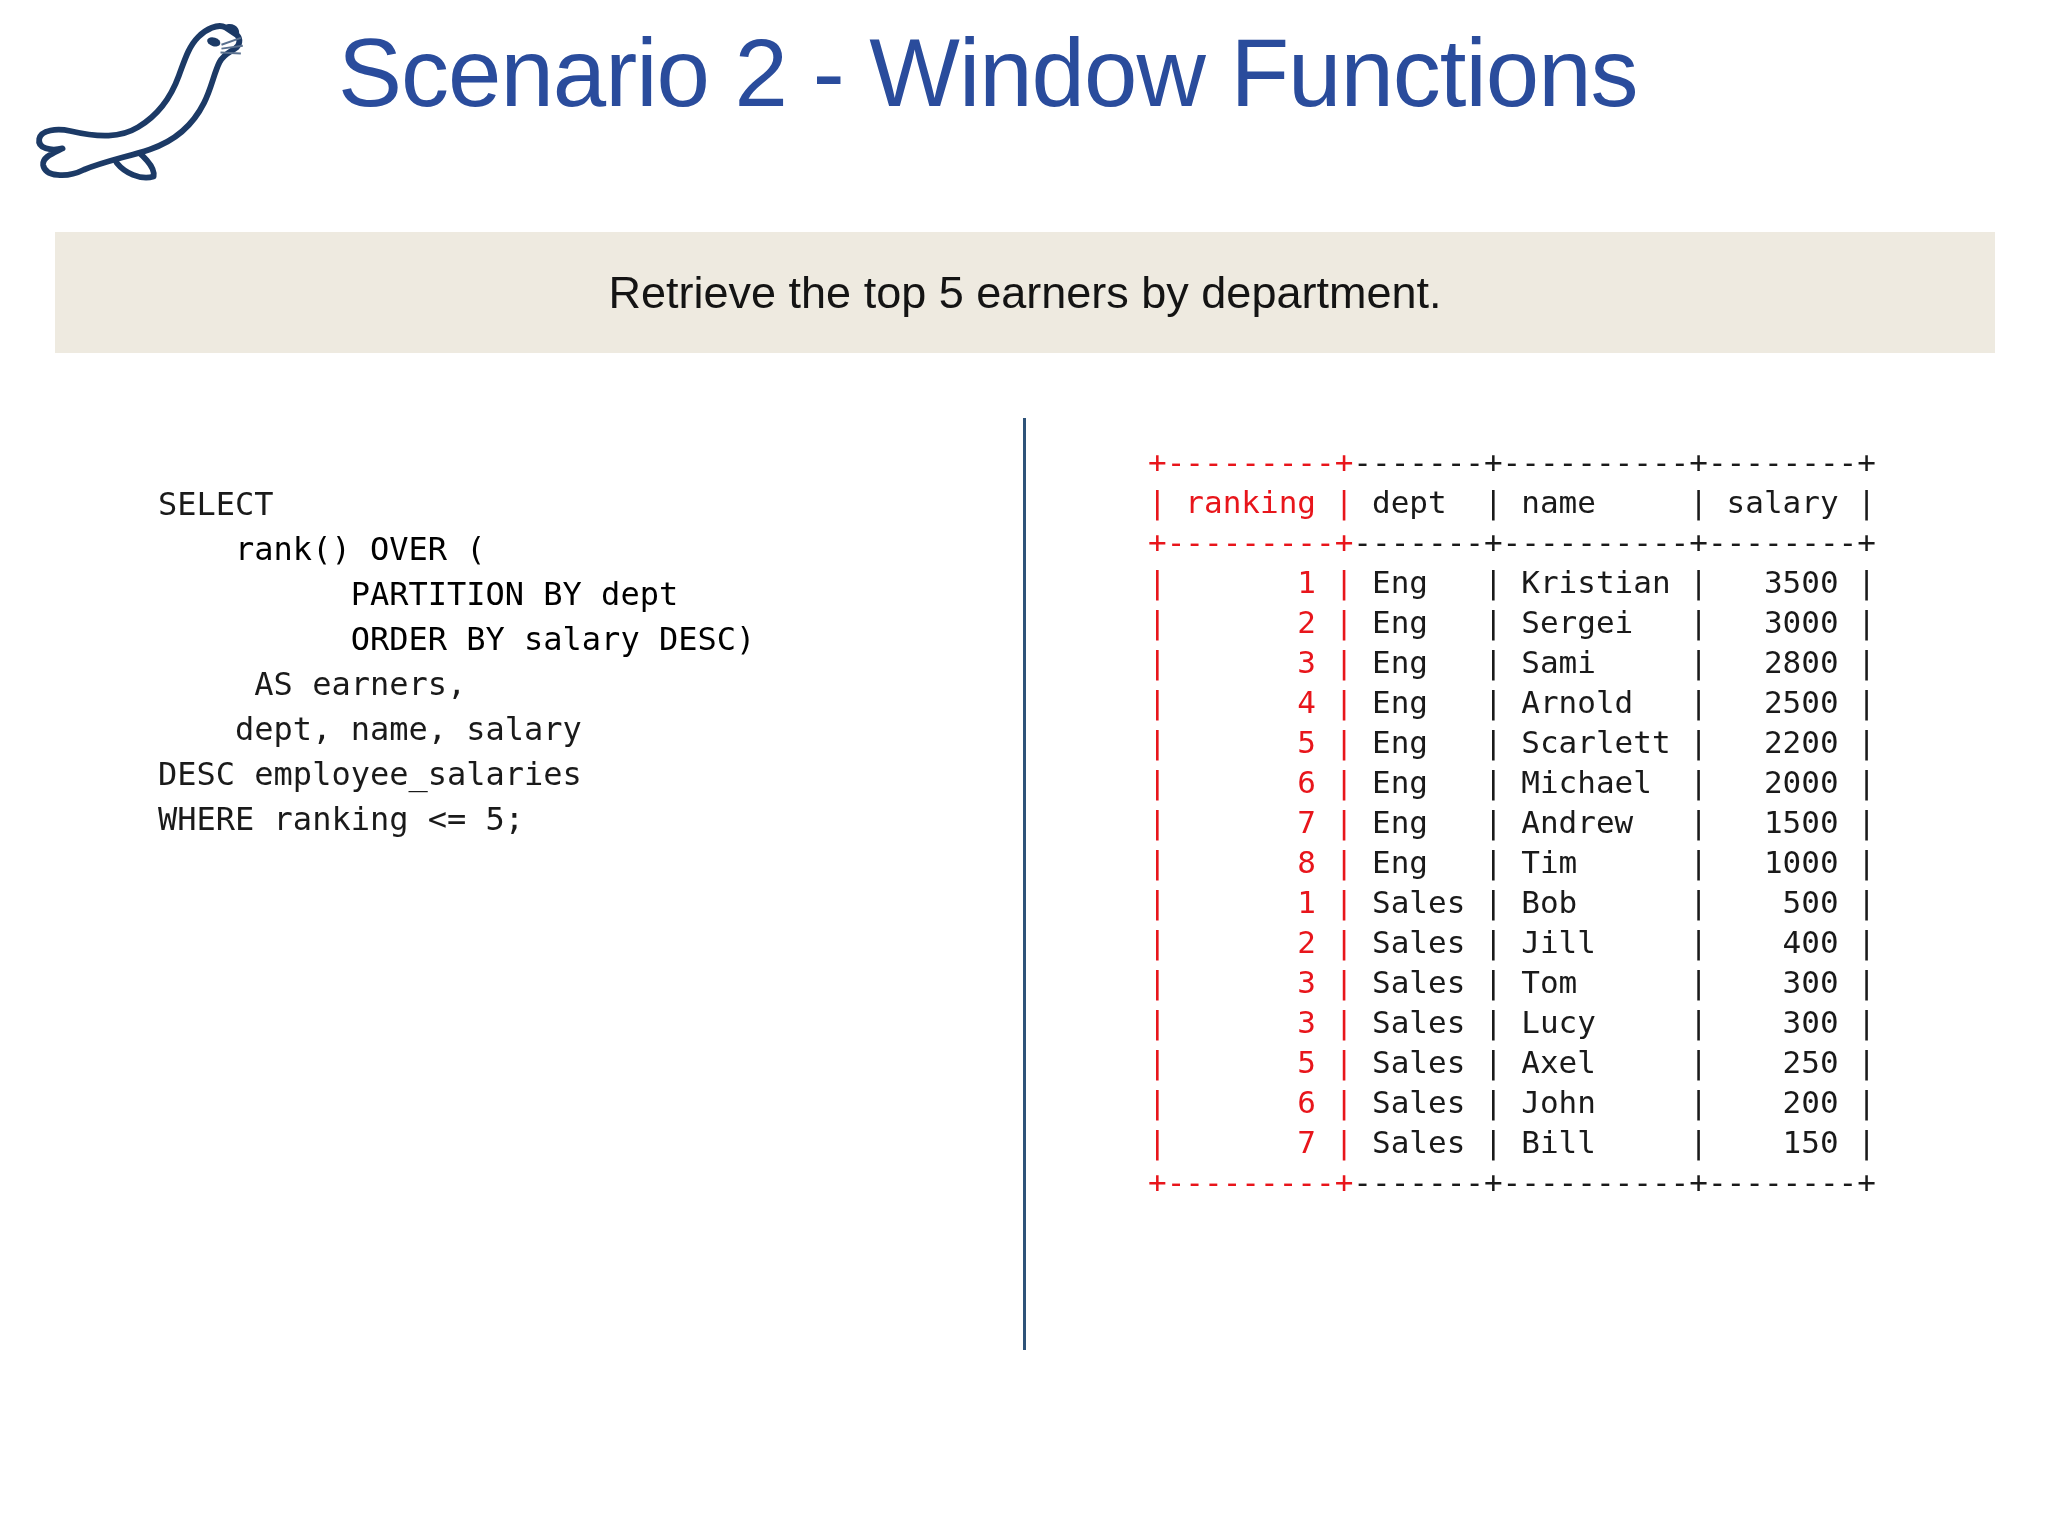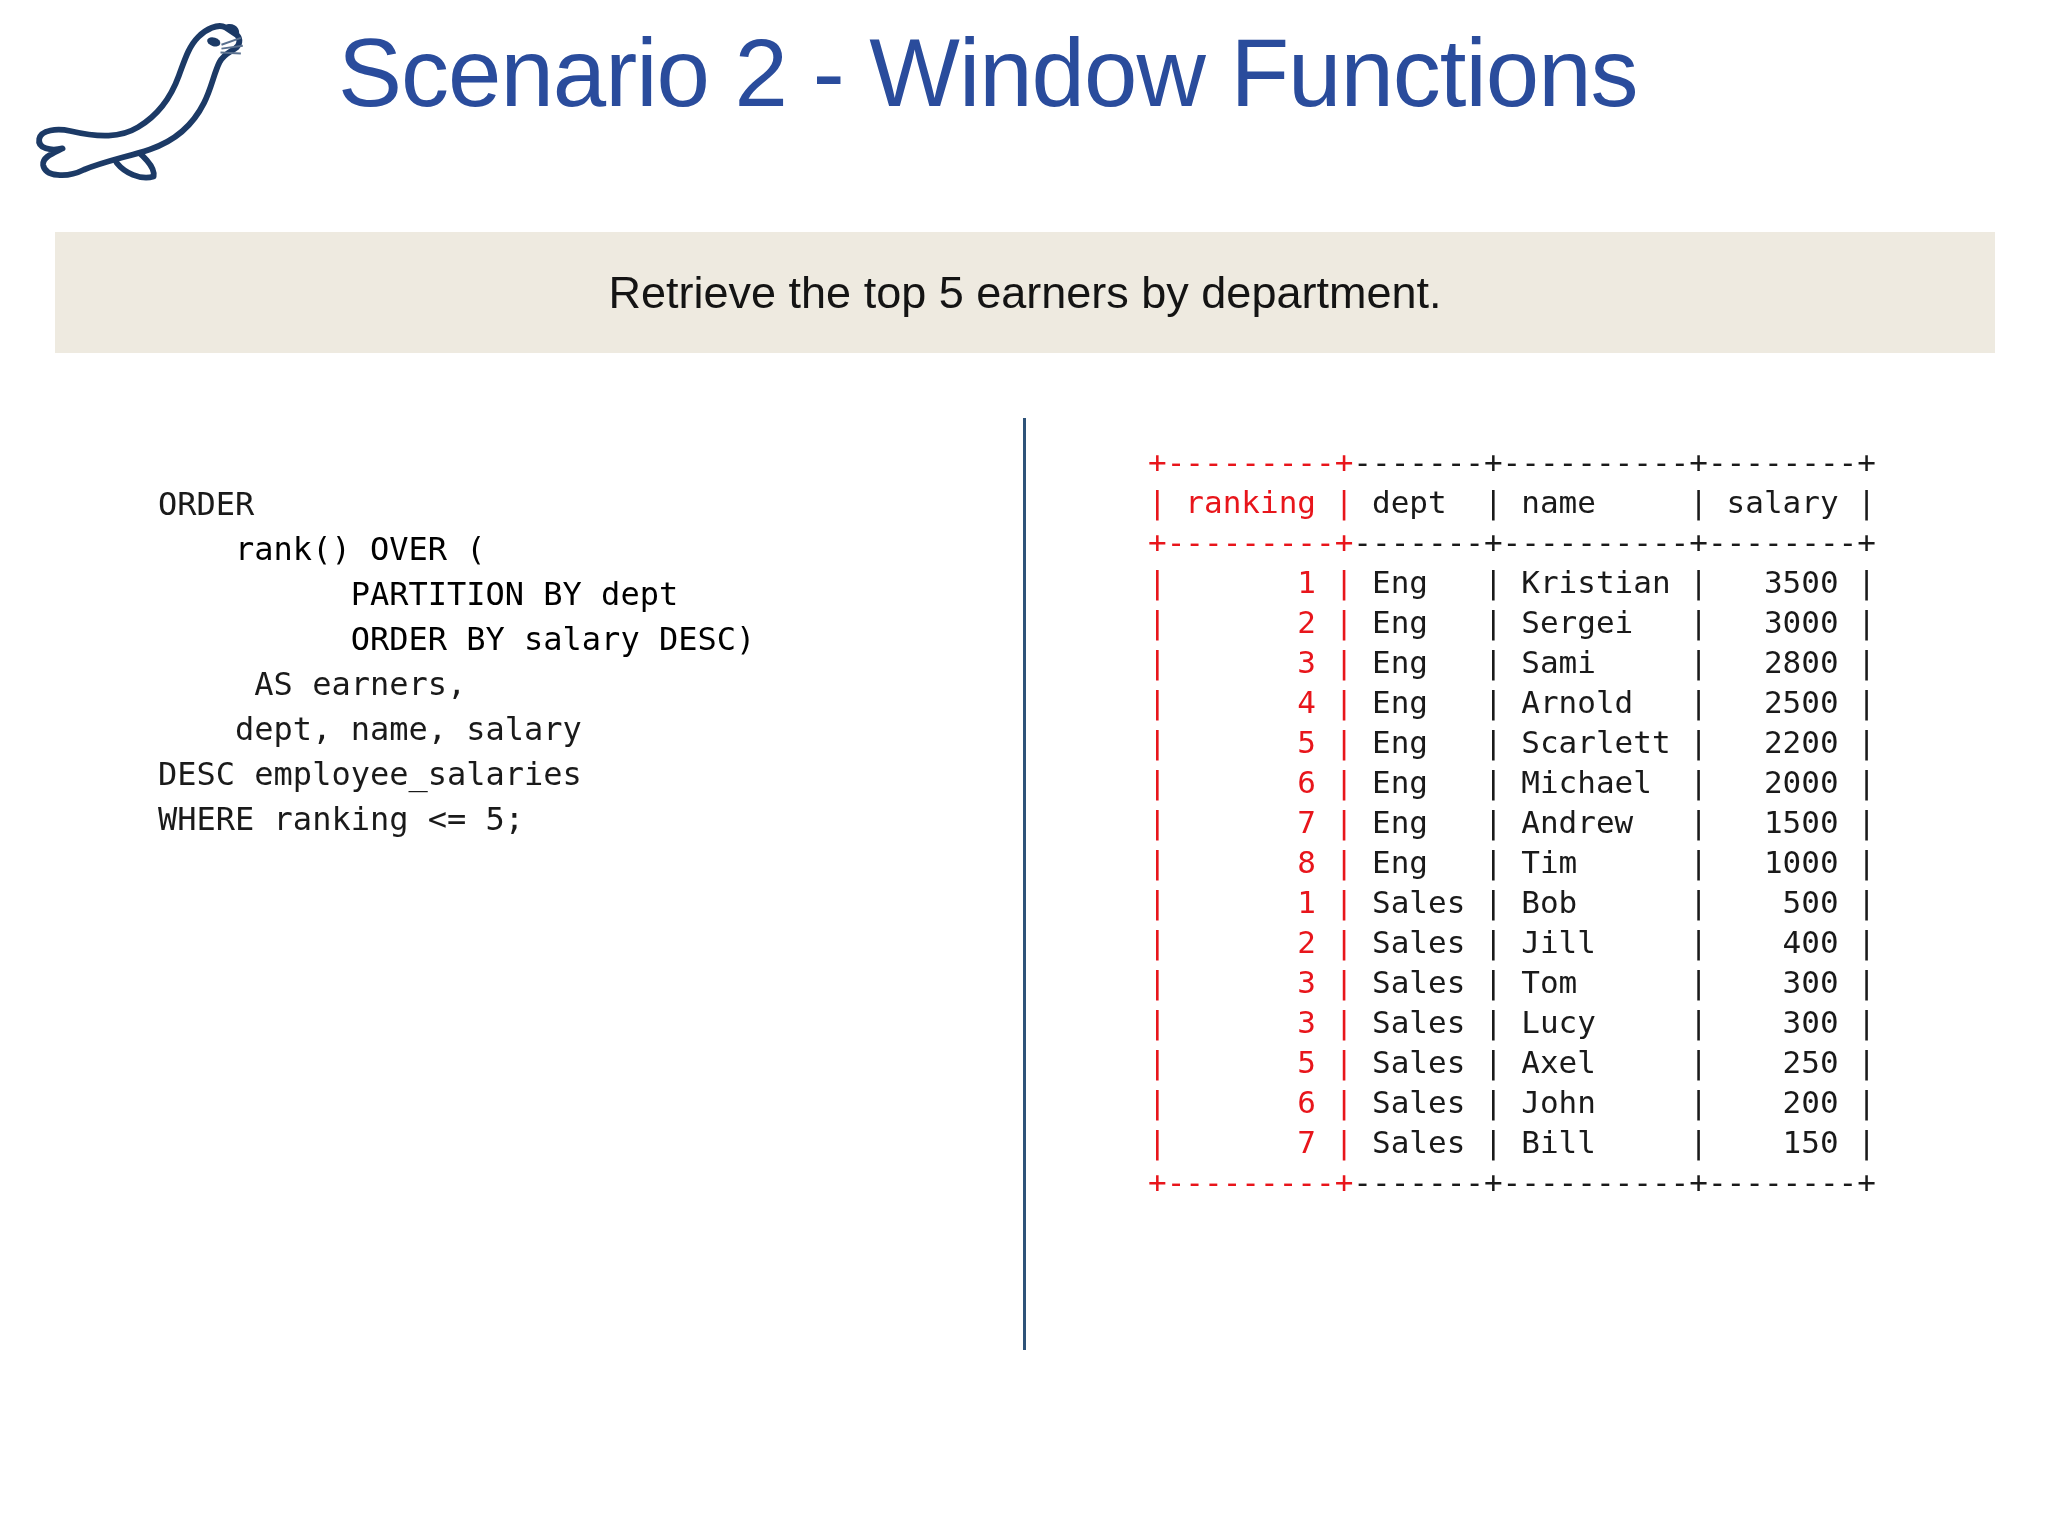--- a/index.html
+++ b/index.html
@@ -97,21 +97,21 @@
     </g>
   </svg>
 
   <div class="title">Scenario 2 - Window Functions</div>
 
   <div class="banner">
     <div class="banner-text">Retrieve the top 5 earners by department.</div>
   </div>
 
   <div class="code">
-      <div class="code-line dark">ORDER</div>
+      <div class="code-line dark">SELECT</div>
       <div class="code-line red">    rank() OVER (</div>
       <div class="code-line red">          PARTITION BY dept</div>
       <div class="code-line red">          ORDER BY salary DESC)</div>
       <div class="code-line dark">     AS earners,</div>
       <div class="code-line dark">    dept, name, salary</div>
       <div class="code-line dark">DESC employee_salaries</div>
       <div class="code-line dark">WHERE ranking &lt;= 5;</div>
     </div>
 
   <div class="divider"></div>

